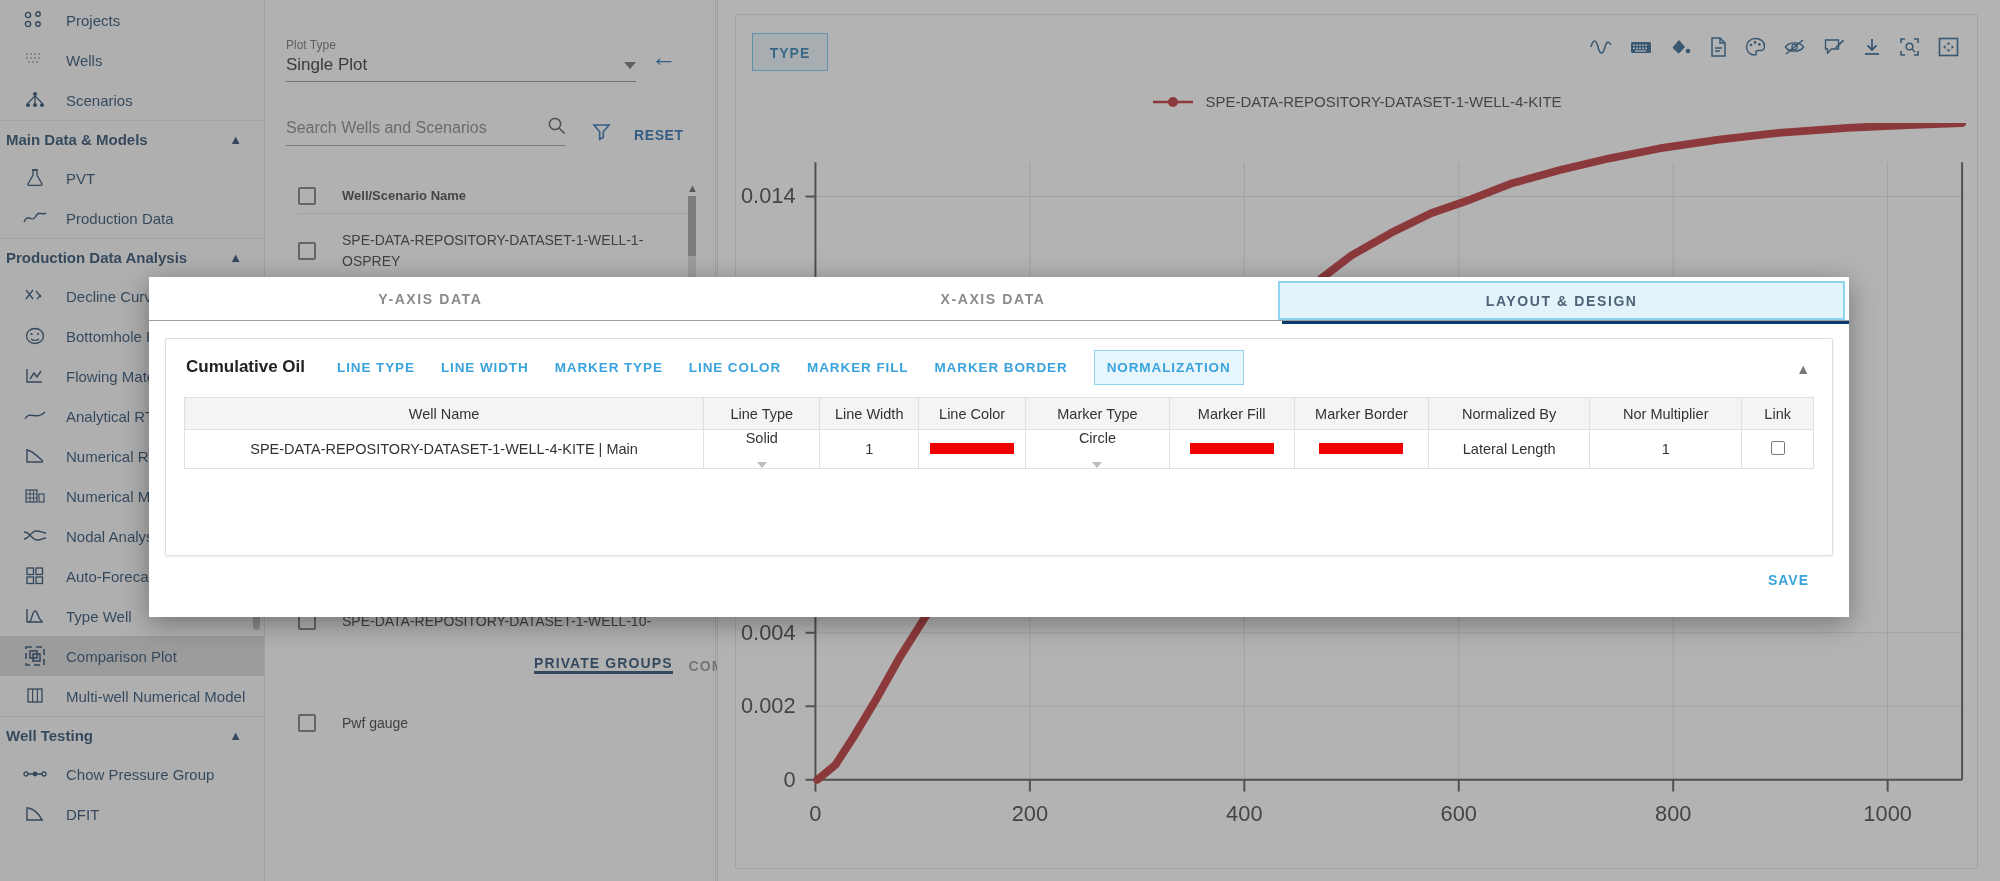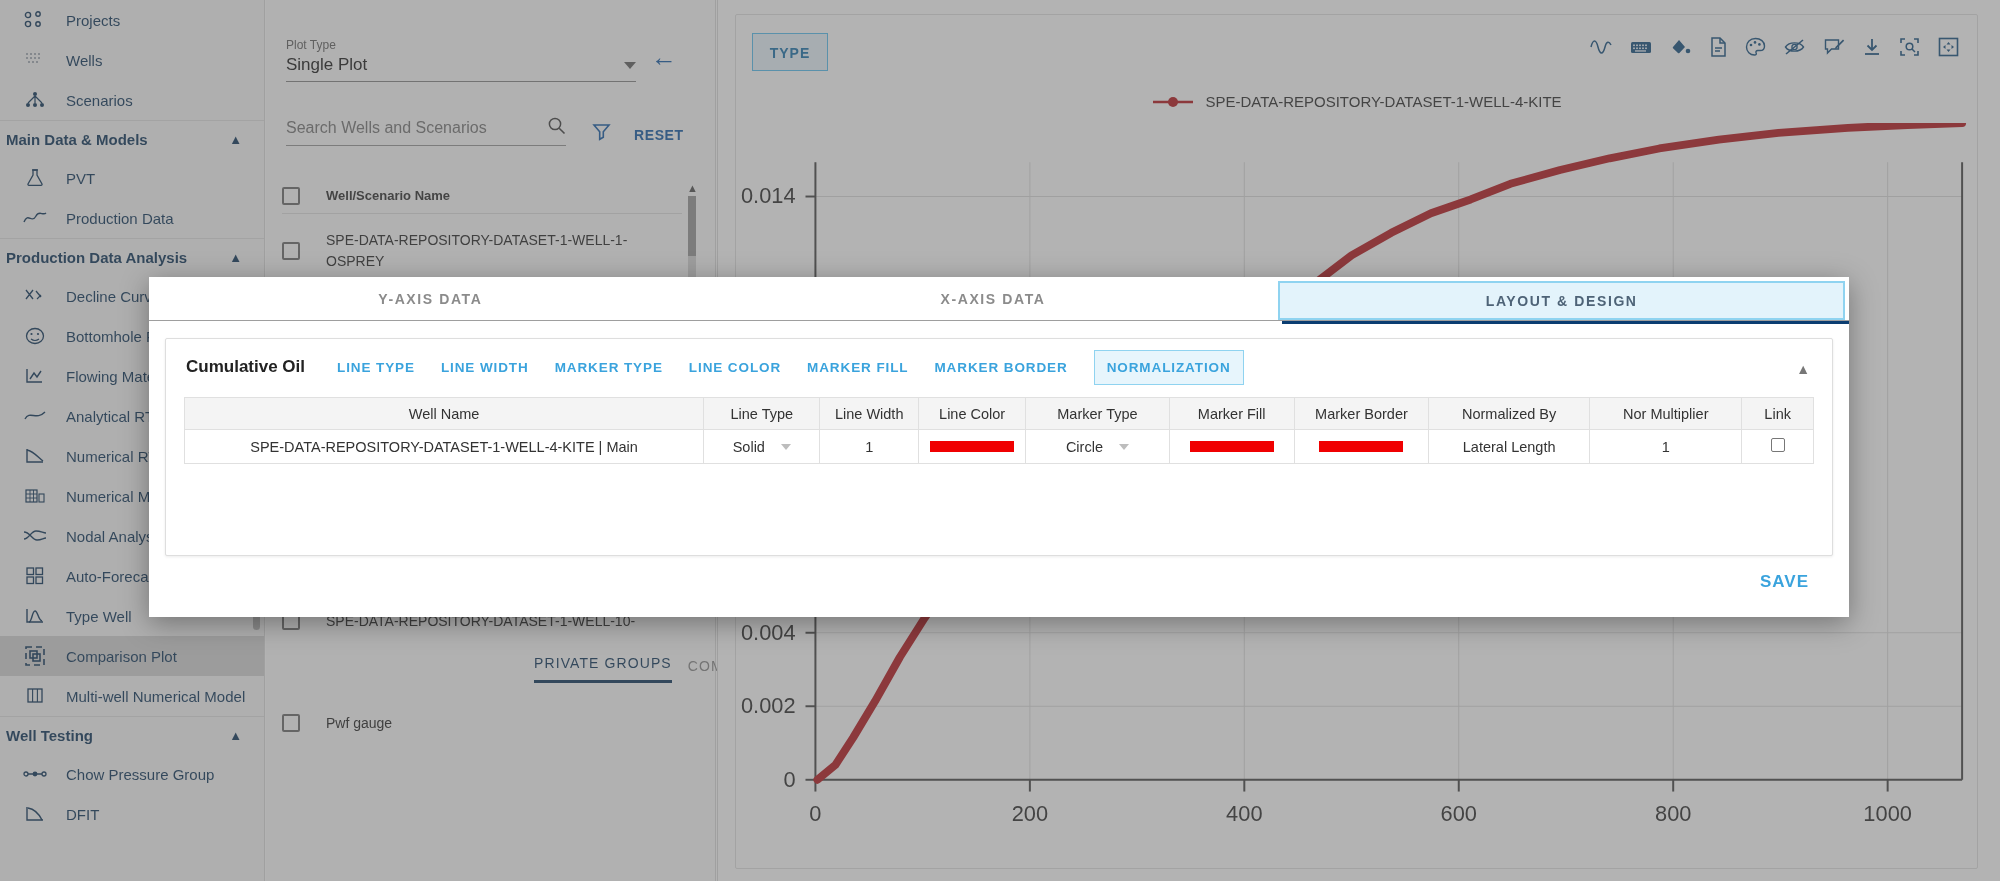--- a/index.html
+++ b/index.html
@@ -74,21 +74,21 @@
     display: flex; align-items: center; justify-content: space-between;
     border-bottom: 1px solid #9a9a9a; padding-bottom: 6px;
   }
   .search-ph { font-size: 16px; color: #7a7a7a; }
   .funnel { position: absolute; left: 326px; top: 122px; color: #1a5fa8; cursor: pointer; }
   .reset-btn { position: absolute; left: 368px; top: 127px;
                font-size: 14px; font-weight: bold; color: #1a5fa8;
                letter-spacing: .6px; cursor: pointer; }
 
   .list-head, .list-row {
-    position: absolute; left: 16px; width: 400px;
+    position: absolute; left: 32px; width: 400px;
     display: flex; align-items: center;
     border-bottom: 1px solid #e0e0e0;
   }
   .cb {
     width: 18px; height: 18px; border: 2px solid #707070;
     border-radius: 2px; background: transparent; margin-right: 26px;
     min-width: 18px; cursor: pointer;
   }
   .list-head { top: 178px; height: 36px; }
   .list-head .t { font-size: 13px; font-weight: bold; color: #333; }
@@ -97,22 +97,22 @@
   .list-scroll-track { position: absolute; left: 422px; top: 196px;
                        width: 8px; height: 330px; background: #d6d6d6; }
   .list-scroll-thumb { position: absolute; left: 422px; top: 196px;
                        width: 8px; height: 60px; background: #9a9a9a; }
   .list-scroll-dn { position: absolute; left: 421px; top: 525px; color: #555; font-size: 11px; }
 
   .group-tabs {
     position: absolute; left: 268px; top: 655px; width: 260px;
     display: flex; align-items: flex-end; gap: 16px;
   }
-  .gtab { font-size: 14px; font-weight: normal; letter-spacing: 1.1px;
-          color: #8b8b8b; padding-bottom: 9px; cursor: pointer; white-space: nowrap; }
+  .gtab { font-size: 14px; font-weight: bold; letter-spacing: 1.1px;
+          color: #8b8b8b; cursor: pointer; white-space: nowrap; }
   .gtab.active { color: #143a5e; border-bottom: 3px solid #143a5e; }
   .gtab-next { position: absolute; left: 518px; top: 652px;
                font-size: 20px; color: #555; cursor: pointer; }
 
   
   .plot {
     position: absolute; left: 717px; top: 0; right: 0; bottom: 0;
     background: #ffffff; border-left: 1px solid #dcdcdc;
   }
   .plot-card {
@@ -216,28 +216,28 @@
     background: #f4f4f4; border: 1px solid #e0e0e0;
     font-size: 14.5px; font-weight: normal; color: #333;
     height: 32px; text-align: center;
   }
   table.grid td {
     border: 1px solid #e0e0e0; height: 34px;
     font-size: 14.5px; color: #333; text-align: center;
   }
   td.wellname { color: #a8a8a8; }
   td.muted { color: #b0b0b0; }
-  .cell-sel { display: flex; align-items: center; justify-content: center; gap: 16px; }
+  .cell-sel { display: flex; align-items: center; justify-content: center; gap: 16px; flex-direction: column; }
   .mini-caret { width: 0; height: 0; border-left: 5px solid transparent;
                 border-right: 5px solid transparent; border-top: 6px solid #bdbdbd; }
   .swatch { display: inline-block; width: 84px; height: 11px; background: #f00001; }
   .link-box { width: 14px; height: 14px; border: 1.5px solid #777; border-radius: 2px;
               display: inline-block; cursor: pointer; }
   .save-row { display: flex; justify-content: flex-end; padding: 16px 40px 0 0; }
-  .save-link { font-size: 17px; font-weight: bold; letter-spacing: 1px;
+  .save-link { font-size: 14px; font-weight: bold; letter-spacing: 1px;
                color: #3aa3dd; cursor: pointer; }
 </style>
 </head>
 <body>
 
 <div id="root">
 
   <div class="app-layer">
 
     <div class="sidebar">

